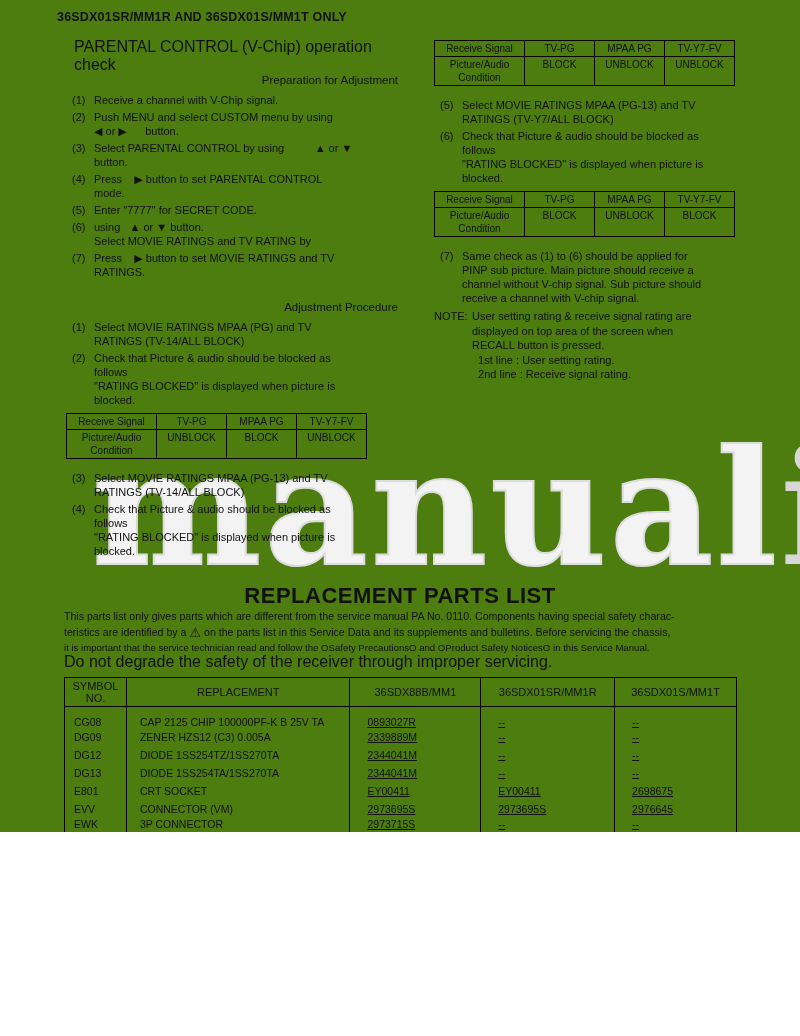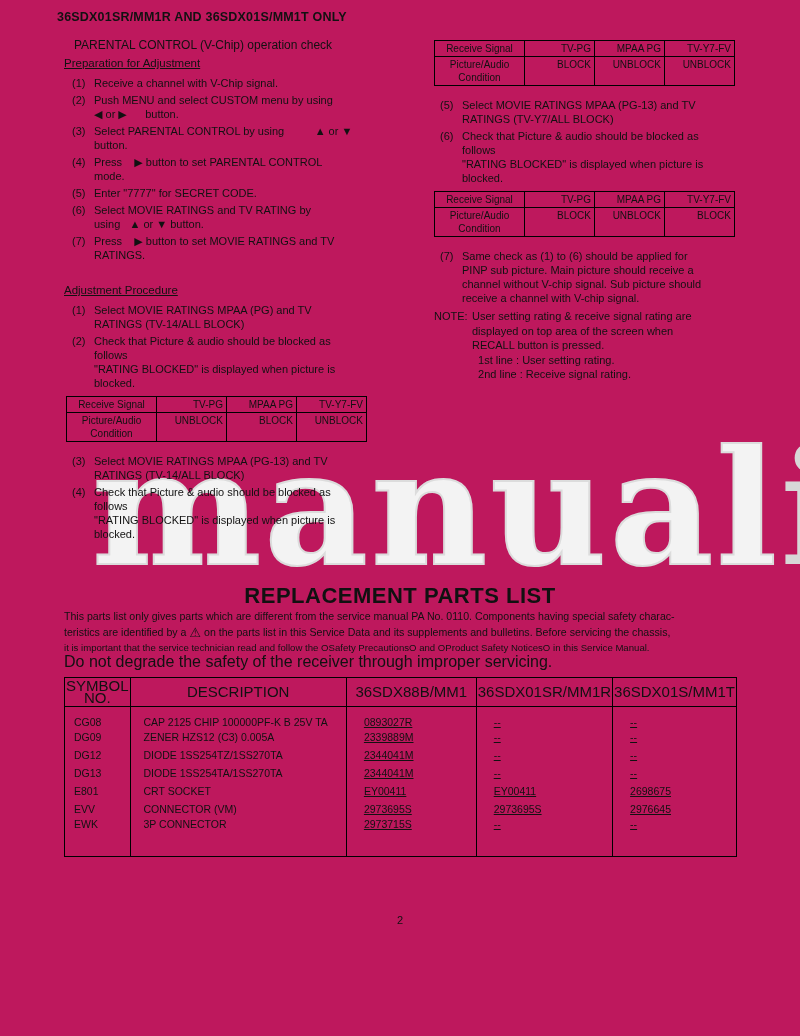--- a/index.html
+++ b/index.html
@@ -1,50 +1,50 @@
 <!DOCTYPE html>
 <html><head>
 <meta charset="utf-8">
 <style>
   * { margin:0; padding:0; box-sizing:border-box; }
   html,body { background:#fff; }
   .page {
-    position:relative; width:800px; height:1036px; background:#be185d;
+    position:relative; width:800px; height:832px; background:#4d7c0f;
     font-family:"Liberation Sans","DejaVu Sans",sans-serif; color:#111;
     overflow:hidden;
   }
   .doc-header {
     position:absolute; left:57px; top:10px;
     font-size:12.5px; font-weight:bold; letter-spacing:0.2px;
   }
   
   .watermark {
     position:absolute; left:92px; top:428px; z-index:0;
     font-family:"DejaVu Serif","Liberation Serif",serif; font-weight:bold;
     font-size:160px; line-height:1; letter-spacing:3px; user-select:none;
   }
   .wm-main { color:#f3f3f3; -webkit-text-stroke:2px #dcdcdc; }
   .wm-tail { color:#d7d7d7; }
 
   .col-left  { position:absolute; left:64px; top:38px; width:334px; z-index:1; }
   .col-right { position:absolute; left:432px; top:40px; width:310px; z-index:1; }
 
-  .section-title { font-size:12px; padding-left:10px; margin-bottom:5px; }
-  .sub-heading { font-size:11.5px; text-decoration:underline; margin-bottom:7px; }
+  .section-title { font-size:16px; padding-left:10px; }
+  .sub-heading { font-size:11.5px; margin-bottom:7px;text-align:right; }
   .sub-heading.adj { margin-top:22px; }
 
   .step { display:flex; padding-left:8px; margin-bottom:3px; font-size:11px; line-height:14px; }
   .step-num { width:22px; flex-shrink:0; }
   .step-body { flex:1; }
   .line { display:block; white-space:pre; }
 
   .sig-table { border-collapse:collapse; font-size:10px; margin:6px 0 12px 2px; }
   .sig-table th, .sig-table td {
     border:1px solid #000; padding:1px 3px; font-weight:normal;
-    text-align:right; vertical-align:top; line-height:13px;
+    text-align:center; vertical-align:top; line-height:13px;
   }
   .sig-table .c0 { width:90px; text-align:center; }
   .sig-table .cv { width:70px; }
   .col-right .sig-table:first-child { margin-top:0; }
 
   .note { display:flex; margin-top:4px; padding-left:2px; font-size:11px; line-height:14.5px; }
   .note-label { width:38px; flex-shrink:0; }
   .note-body { flex:1; }
 
   .parts-title {
@@ -56,21 +56,21 @@
   .intro-line.small { font-size:9.6px; }
   .warn-icon { display:inline-block; font-size:13px; line-height:10px; vertical-align:-1px; }
   .safety-note { position:absolute; left:64px; top:653px; font-size:16px; z-index:1; white-space:pre; }
 
   .parts-table {
     position:absolute; left:64px; top:677px; width:673px; z-index:1;
     border-collapse:collapse; font-size:10.5px; border:1px solid #000;
   }
   .parts-table th {
     border:1px solid #000; font-weight:normal; text-align:center;
-    padding:2px 1px; line-height:12px; font-size:15px;
+    padding:2px 1px; line-height:12px; font-size:11px;
   }
   .parts-table td {
     border-left:1px solid #000; border-right:1px solid #000;
     height:18px; vertical-align:middle; text-align:left; line-height:12px;
   }
   .parts-table tbody tr:first-child td { padding-top:9px; }
   .parts-table tbody tr:last-child td { padding-bottom:26px; }
   .parts-table td.c-sym  { padding-left:9px; }
   .parts-table td.c-desc { padding-left:13px; }
   .parts-table td.c-val  { padding-left:17px;text-decoration:underline; }
@@ -122,22 +122,22 @@
       </div>
       <div class="step">
         <span class="step-num">(5)</span>
         <span class="step-body">
           <span class="line">Enter "7777" for SECRET CODE.</span>
         </span>
       </div>
       <div class="step">
         <span class="step-num">(6)</span>
         <span class="step-body">
+          <span class="line">using   ▲ or ▼ button.</span>
           <span class="line">Select MOVIE RATINGS and TV RATING by</span>
-          <span class="line">using   ▲ or ▼ button.</span>
         </span>
       </div>
       <div class="step">
         <span class="step-num">(7)</span>
         <span class="step-body">
           <span class="line">Press    ▶ button to set MOVIE RATINGS and TV</span>
           <span class="line">RATINGS.</span>
         </span>
       </div>
     </div>
@@ -294,21 +294,21 @@
         <col style="width:131px">
         <col style="width:134px">
         <col style="width:122px">
     </colgroup>
     <thead>
       <tr>
         <th>
           <span class="h-line">SYMBOL</span>
           <span class="h-line">NO.</span>
         </th>
-        <th>DESCRIPTION</th>
+        <th>REPLACEMENT</th>
         <th>36SDX88B/MM1</th>
         <th>36SDX01SR/MM1R</th>
         <th>36SDX01S/MM1T</th>
       </tr>
     </thead>
     <tbody>
       <tr>
         <td class="c-sym">CG08</td>
         <td class="c-desc">CAP 2125 CHIP 100000PF-K B 25V TA</td>
         <td class="c-val">0893027R</td>

